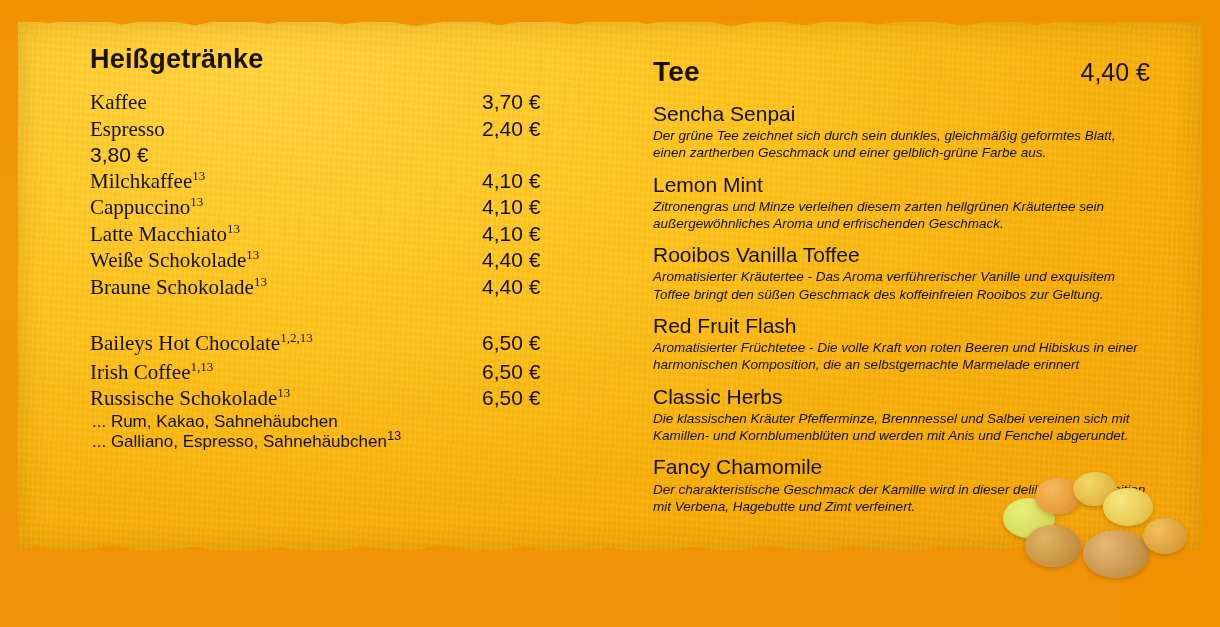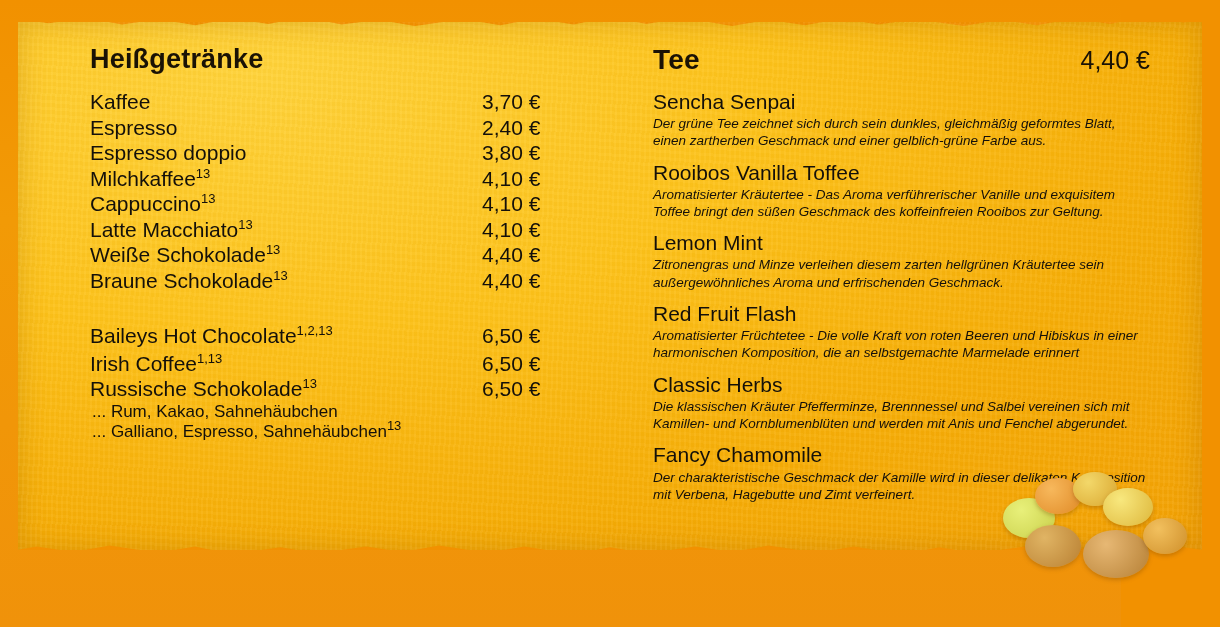--- a/index.html
+++ b/index.html
@@ -103,21 +103,21 @@
   
   .drink-row {
     display: flex;
     align-items: baseline;
     justify-content: space-between;
     font-size: 21px;
     color: #14100a;
     line-height: 1.12;
     padding: 1px 0;
   }
-  .drink-name { white-space: nowrap; }
+  .drink-name { white-space: nowrap; font-family: Liberation Serif, serif; }
   .drink-price {
     font-size: 21px;
     white-space: nowrap;
     min-width: 78px;
   }
   sup {
     font-size: 13px;
     vertical-align: super;
     line-height: 0;
   }
@@ -183,21 +183,20 @@
         <span class="drink-name"><span>Kaffee</span></span>
         <span class="drink-price">3,70 €</span>
       </div>
 
       <div class="drink-row">
         <span class="drink-name"><span>Espresso</span></span>
         <span class="drink-price">2,40 €</span>
       </div>
 
       <div class="drink-row">
-        <span class="drink-name"><span>Espresso doppio</span></span>
         <span class="drink-price">3,80 €</span>
       </div>
 
       <div class="drink-row">
         <span class="drink-name"><span>Milchkaffee</span><sup>13</sup></span>
         <span class="drink-price">4,10 €</span>
       </div>
 
       <div class="drink-row">
         <span class="drink-name"><span>Cappuccino</span><sup>13</sup></span>
@@ -238,38 +237,38 @@
       <div class="drink-row">
         <span class="drink-name"><span>Russische Schokolade</span><sup>13</sup></span>
         <span class="drink-price">6,50 €</span>
       </div>
       <div class="sub-note">... Rum, Kakao, Sahnehäubchen</div>
 
       <div class="sub-note"><span>... Galliano, Espresso, Sahnehäubchen</span><sup>13</sup></div>
     </div>
   </div>
 
-  <div class="col" id="col-right" style="top:44px;">
+  <div class="col" id="col-right" style="top:56px;">
     <div class="col-head">
       <div class="col-title">Tee</div>
       <div class="col-head-price">4,40 €</div>
     </div>
 
     <div>
       <div class="tea">
         <div class="tea-name">Sencha Senpai</div>
         <div class="tea-desc">Der grüne Tee zeichnet sich durch sein dunkles, gleichmäßig geformtes Blatt, einen zartherben Geschmack und einer gelblich-grüne Farbe aus.</div>
       </div>
       <div class="tea">
+        <div class="tea-name">Lemon Mint</div>
+        <div class="tea-desc">Zitronengras und Minze verleihen diesem zarten hellgrünen Kräutertee sein außergewöhnliches Aroma und erfrischenden Geschmack.</div>
+      </div>
+      <div class="tea">
         <div class="tea-name">Rooibos Vanilla Toffee</div>
         <div class="tea-desc">Aromatisierter Kräutertee - Das Aroma verführerischer Vanille und exquisitem Toffee bringt den süßen Geschmack des koffeinfreien Rooibos zur Geltung.</div>
-      </div>
-      <div class="tea">
-        <div class="tea-name">Lemon Mint</div>
-        <div class="tea-desc">Zitronengras und Minze verleihen diesem zarten hellgrünen Kräutertee sein außergewöhnliches Aroma und erfrischenden Geschmack.</div>
       </div>
       <div class="tea">
         <div class="tea-name">Red Fruit Flash</div>
         <div class="tea-desc">Aromatisierter Früchtetee - Die volle Kraft von roten Beeren und Hibiskus in einer harmonischen Komposition, die an selbstgemachte Marmelade erinnert</div>
       </div>
       <div class="tea">
         <div class="tea-name">Classic Herbs</div>
         <div class="tea-desc">Die klassischen Kräuter Pfefferminze, Brennnessel und Salbei vereinen sich mit Kamillen- und Kornblumenblüten und werden mit Anis und Fenchel abgerundet.</div>
       </div>
       <div class="tea">

